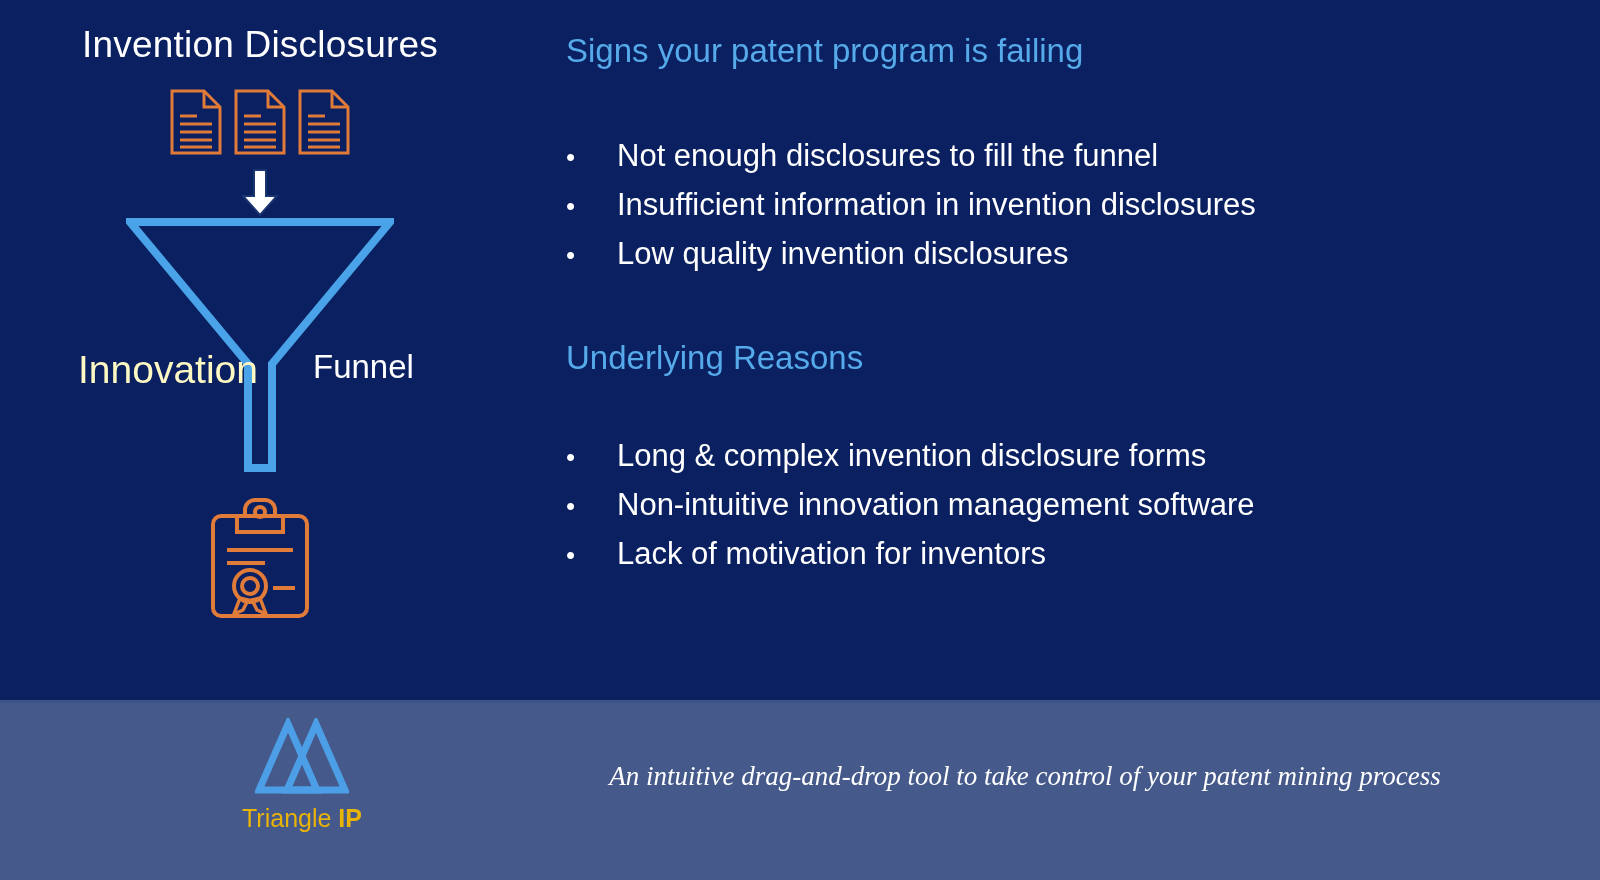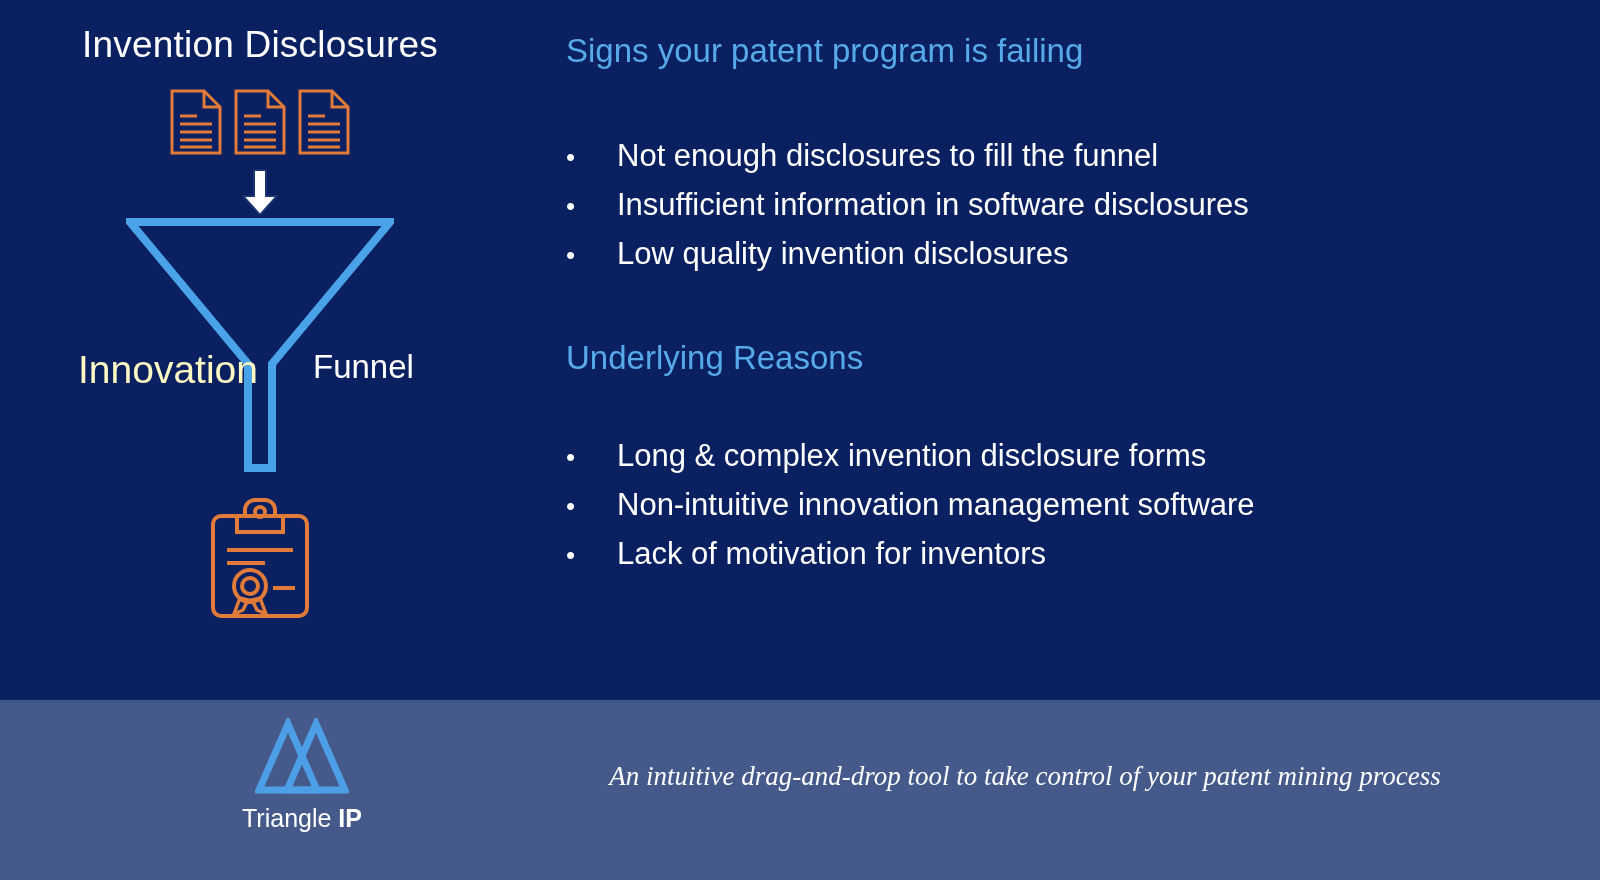--- a/index.html
+++ b/index.html
@@ -170,21 +170,21 @@
     position: absolute;
     left: 212px;
     top: 18px;
     width: 180px;
     text-align: center;
   }
   #brand-mark { display: block; margin: 0 auto; }
   #brand-text {
     margin-top: 4px;
     font-size: 25px;
-    color: #ffffff;
+    color: #eab308;
     white-space: nowrap;
   }
   #brand-text .bold { font-weight: bold; }
 
   #tagline {
     position: absolute;
     left: 520px;
     top: 61px;
     width: 1010px;
     text-align: center;
@@ -283,21 +283,21 @@
 
     <div id="heading-signs" class="section-heading">Signs your patent program is failing</div>
 
     <ul id="list-signs" class="bullet-list">
       <li class="bullet-item">
         <span class="bullet-dot">•</span>
         <span class="bullet-text">Not enough disclosures to fill the funnel</span>
       </li>
       <li class="bullet-item">
         <span class="bullet-dot">•</span>
-        <span class="bullet-text">Insufficient information in software disclosures</span>
+        <span class="bullet-text">Insufficient information in invention disclosures</span>
       </li>
       <li class="bullet-item">
         <span class="bullet-dot">•</span>
         <span class="bullet-text">Low quality invention disclosures</span>
       </li>
     </ul>
 
     <div id="heading-reasons" class="section-heading">Underlying Reasons</div>
 
     <ul id="list-reasons" class="bullet-list">

